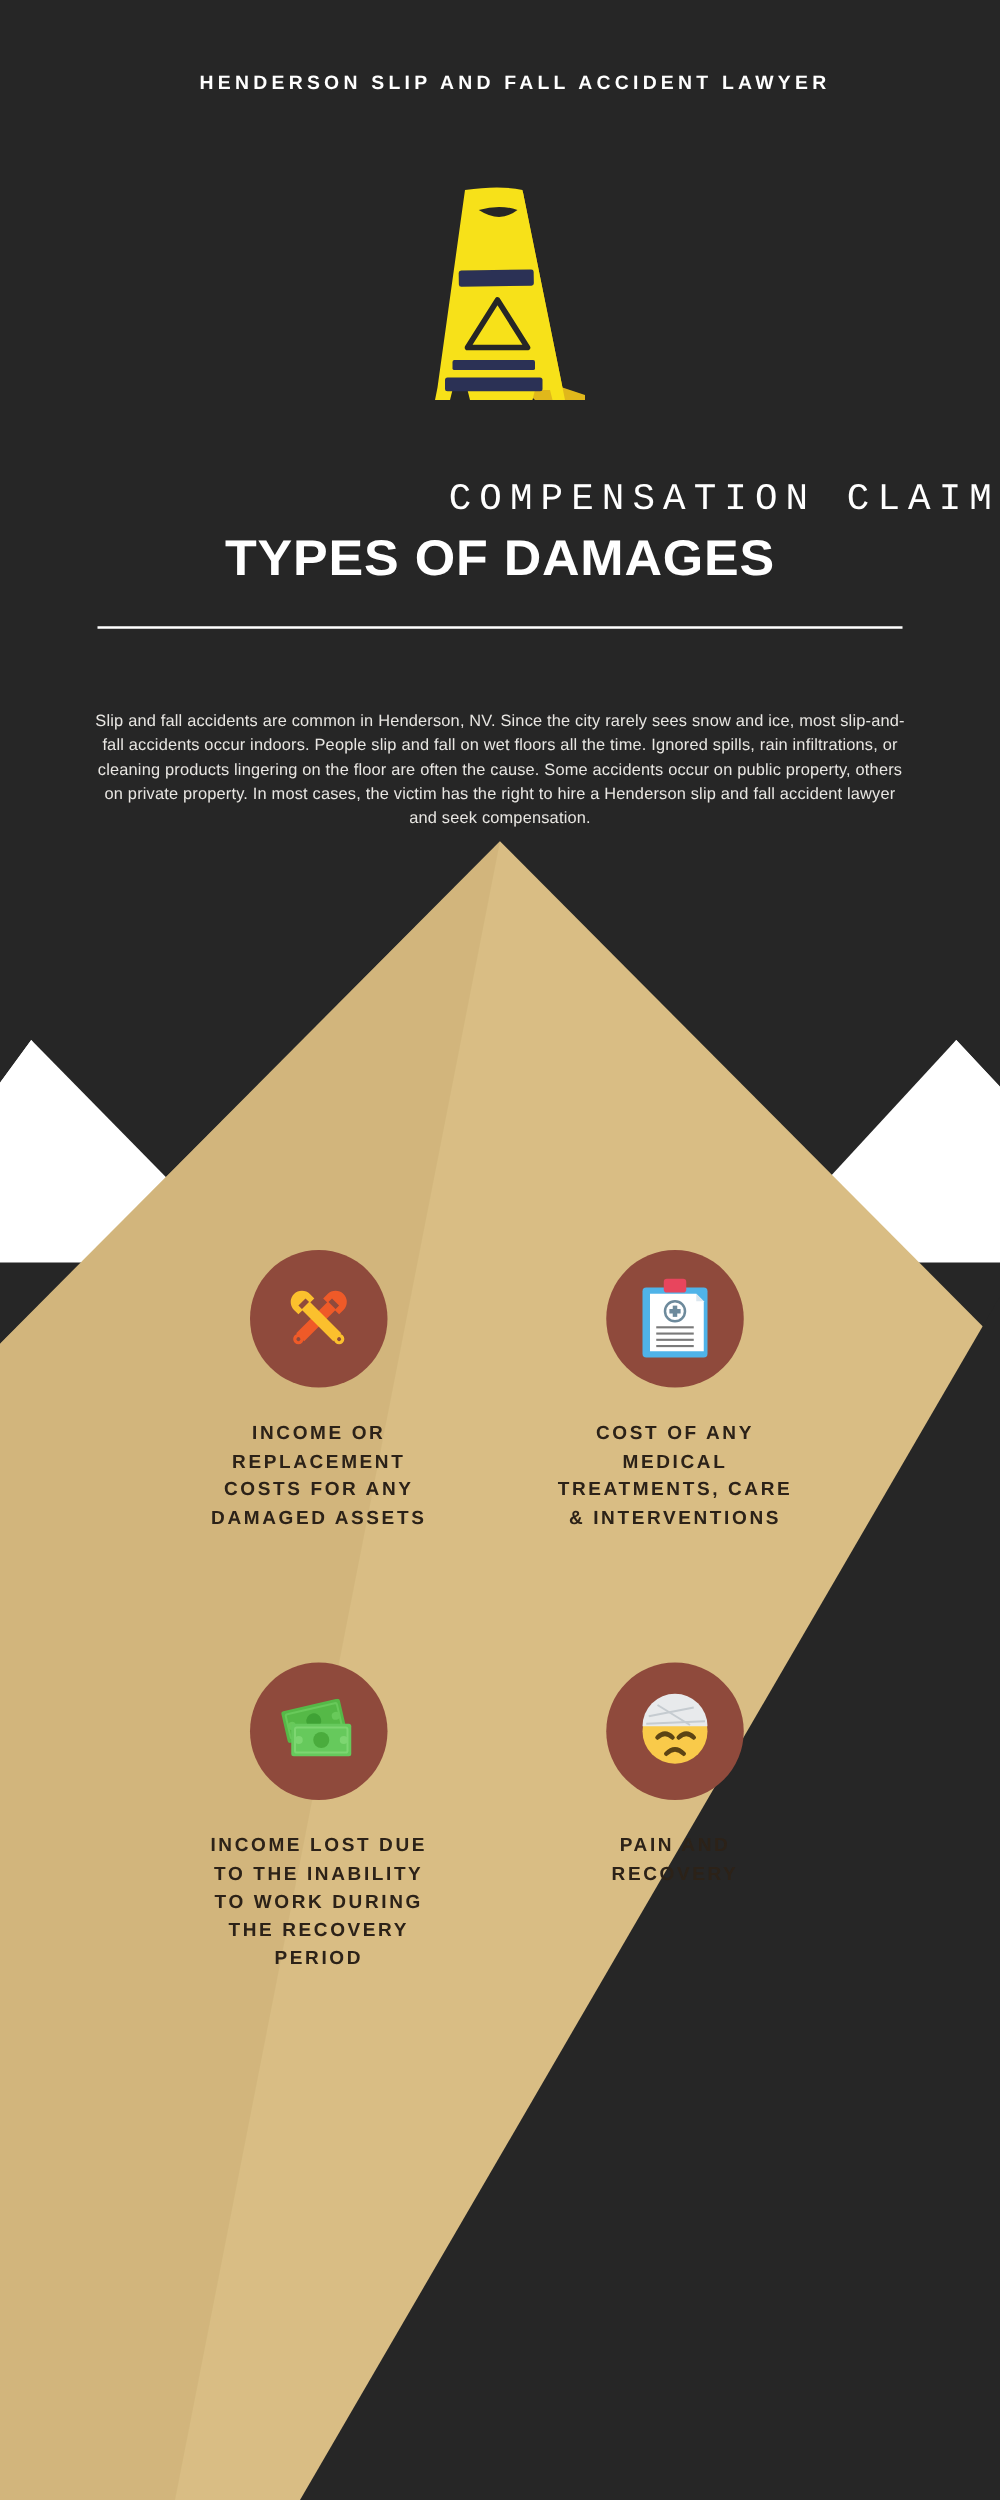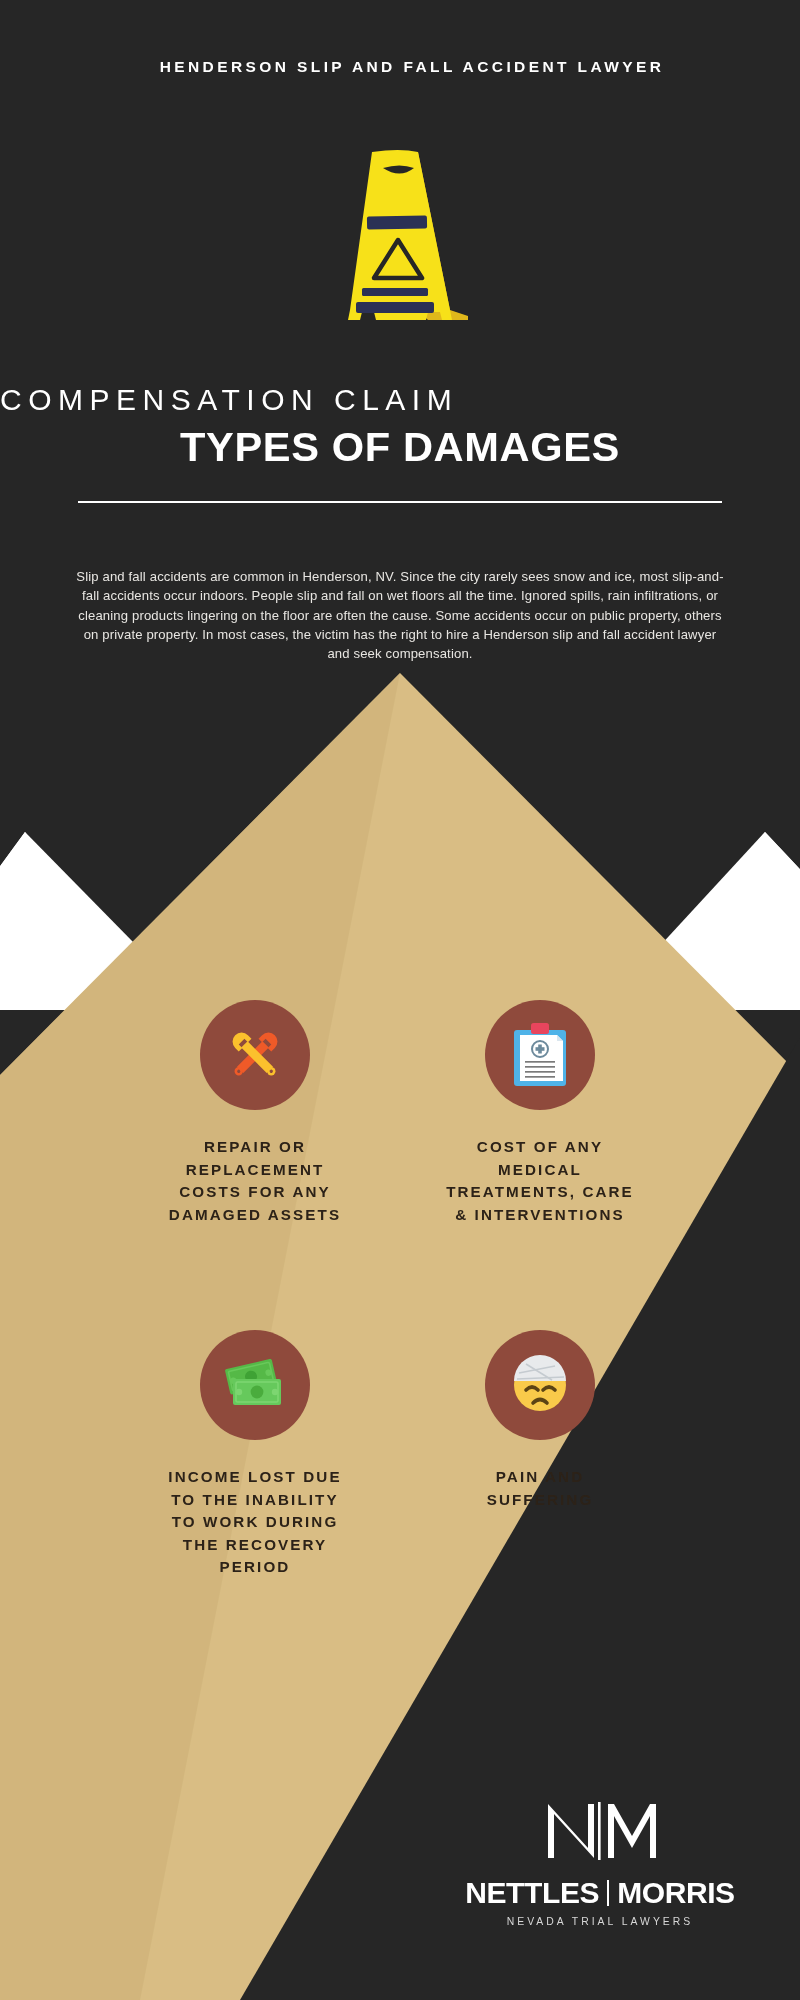--- a/index.html
+++ b/index.html
@@ -29,23 +29,23 @@
     padding-left:24px;
   }
 
   .sign-wrap {
     position:absolute; top:130px; left:0; width:800px;
     display:flex; justify-content:center;
   }
 
   .title-sm {
     position:absolute; top:383px; left:0; width:800px;
-    text-align:left;
-    color:#ffffff;
-    font-family:Liberation Sans, sans-serif;
+    text-align:right;
+    color:#ffffff;
+    font-family:Liberation Mono, monospace;
     font-size:30px;
     font-weight:400;
     letter-spacing:6.5px;
   }
   .title-lg {
     position:absolute; top:425px; left:0; width:800px;
     text-align:center;
     color:#ffffff;
     font-family:"Liberation Sans", sans-serif;
     font-size:40px;
@@ -182,21 +182,21 @@
             <circle cx="33" cy="56" r="1.6" fill="#8f4a3c"></circle>
           </g>
           <g transform="rotate(-45 33 33)">
             <path d="M33 5 a9 9 0 0 0 -9 9 v5 h5 v-5 h8 v5 h5 v-5 a9 9 0 0 0 -9 -9 z" fill="#fbc02d"></path>
             <rect x="28.5" y="18" width="9" height="36" fill="#fbc02d"></rect>
             <circle cx="33" cy="56" r="4.2" fill="#fbc02d"></circle>
             <circle cx="33" cy="56" r="1.6" fill="#8f4a3c"></circle>
           </g>
         </svg>
       </div>
-      <div class="card-label">REPAIR OR
+      <div class="card-label">INCOME OR
 REPLACEMENT
 COSTS FOR ANY
 DAMAGED ASSETS</div>
     </div>
 
     <div class="card c2">
       <div class="circle">
         <svg width="68" height="52" viewBox="0 0 68 52">
           <g transform="rotate(-13 34 26)">
             <rect x="8" y="4" width="48" height="26" rx="2" fill="#55b947"></rect>
@@ -254,34 +254,19 @@
             <path d="M11 20 L47 13"></path>
             <path d="M9 26 L56 24"></path>
             <path d="M18 11 L44 27"></path>
           </g>
           <path d="M18 37 q6 -6 12 0" fill="none" stroke="#5c4414" stroke-width="3.6" stroke-linecap="round"></path>
           <path d="M35 37 q6 -6 12 0" fill="none" stroke="#5c4414" stroke-width="3.6" stroke-linecap="round"></path>
           <path d="M25 50 q7 -7 14 0" fill="none" stroke="#5c4414" stroke-width="3.6" stroke-linecap="round"></path>
         </svg>
       </div>
       <div class="card-label">PAIN AND
-SUFFERING</div>
+RECOVERY</div>
     </div>
 
   </div>
 
-  <div class="logo">
-    <div class="logo-mono">
-      <svg width="120" height="62" viewBox="0 0 120 62">
-        <path d="M8 58 V4 L48 48 V4 h6 V58 L14 14 V58 Z" fill="#ffffff"></path>
-        <rect x="58" y="2" width="2.6" height="58" fill="#ffffff"></rect>
-        <path d="M68 58 V4 h6 L92 36 L110 4 h6 V58 h-6 V16 L92 48 L74 16 V58 Z" fill="#ffffff"></path>
-      </svg>
-    </div>
-    <div class="logo-name">
-      <span>NETTLES</span>
-      <span class="logo-bar"></span>
-      <span>MORRIS</span>
-    </div>
-    <div class="logo-tag">NEVADA TRIAL LAWYERS</div>
-  </div>
 
 </div>
 
 </body></html>

